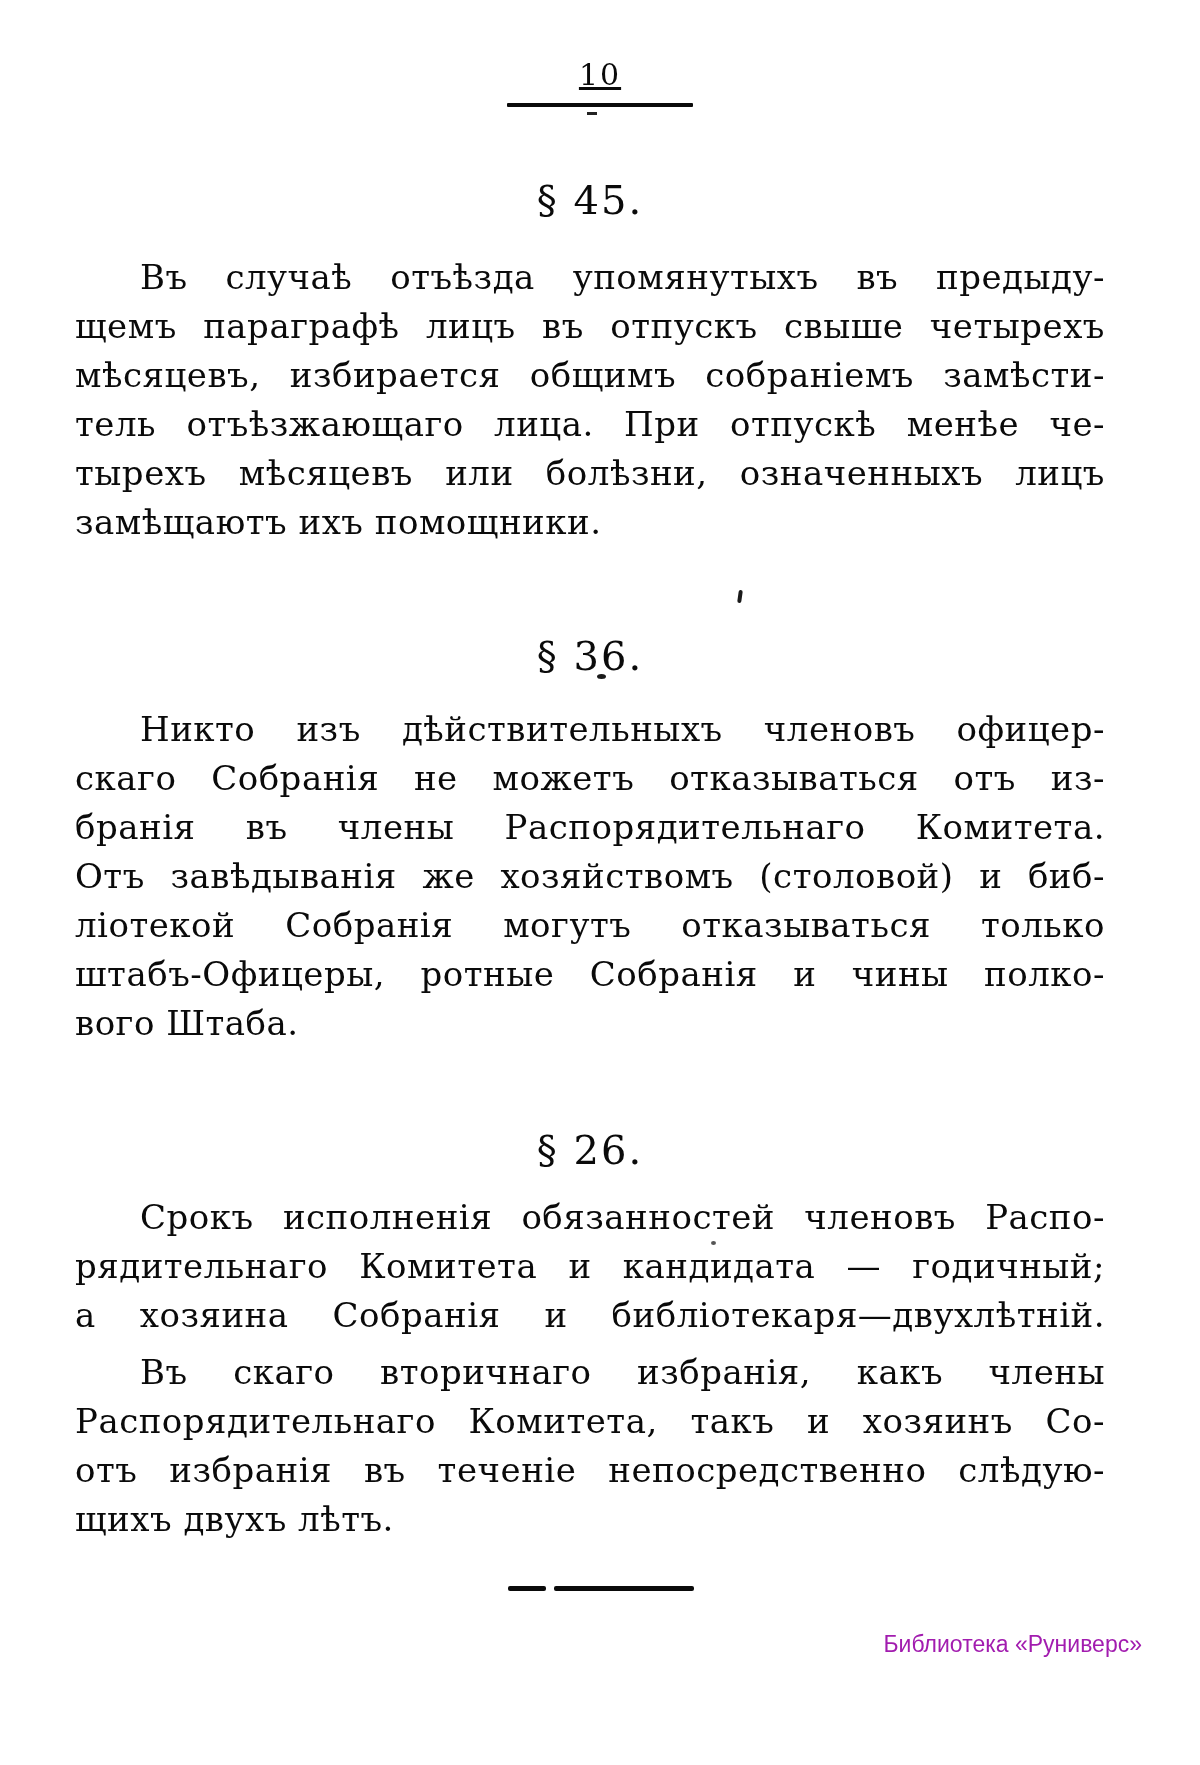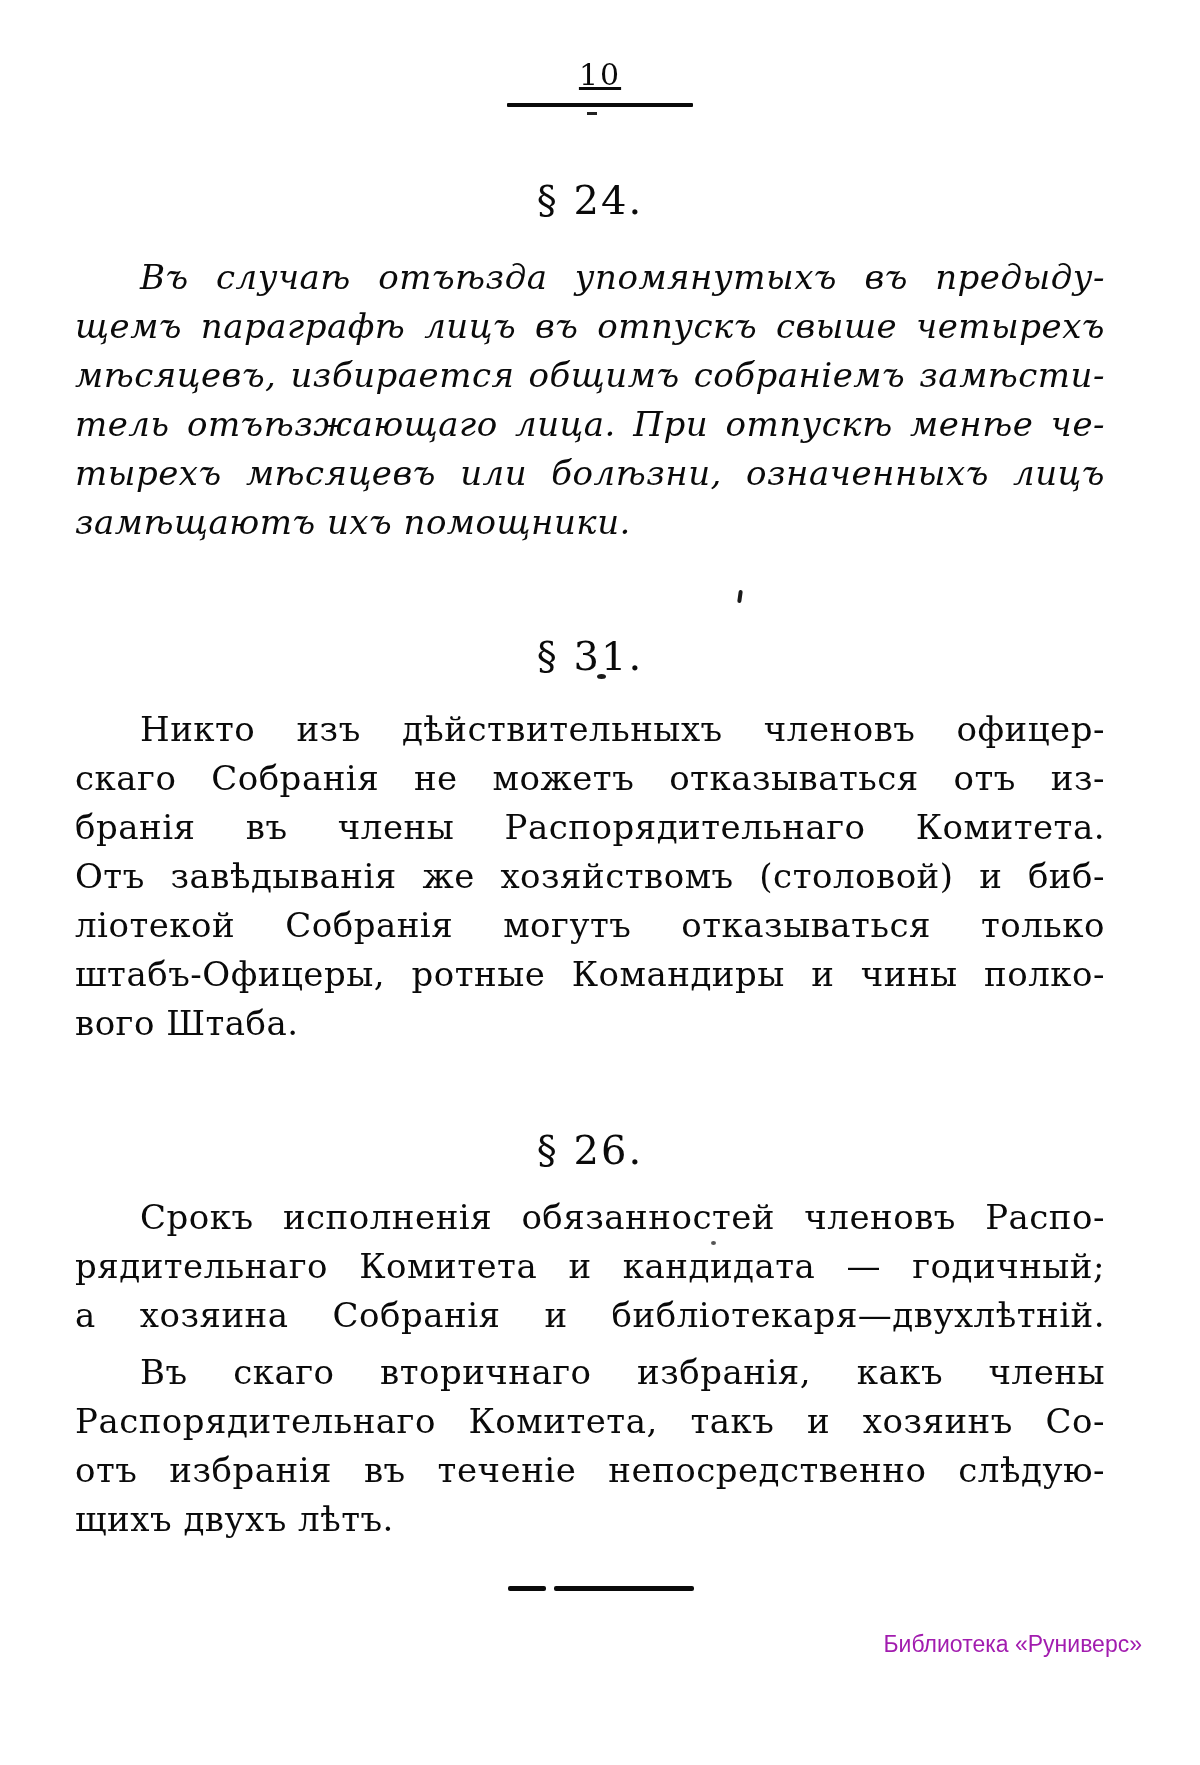--- a/index.html
+++ b/index.html
@@ -49,21 +49,21 @@
     line-height: 46px;
     letter-spacing: 2px;
   }
   .sec-heading.h24 { margin-top: 62px; }
   .sec-heading.h25 { margin-top: 86px; }
   .sec-heading.h26 { margin-top: 79px; }
   .para {
     width: 1030px;
     margin-left: 75px;
   }
-  .para.p24 { margin-top: 30px; font-style: italic; }
+  .para.p24 { margin-top: 30px; }
   .para.p25 { margin-top: 26px; }
   .para.p26a { margin-top: 20px; }
   .para.p26b { margin-top: 8px; }
   .line {
     font-size: 34px;
     line-height: 49px;
     white-space: normal;
     text-align: justify;
     text-align-last: justify;
     letter-spacing: 0.5px;
@@ -115,38 +115,38 @@
 </style>
 </head>
 <body>
 
 <div class="sheet">
 
   <div class="page-number">10</div>
   <div class="page-rule"></div>
   <div class="page-rule-tick"></div>
 
-  <h2 class="sec-heading h24">§ 24.</h2>
+  <h2 class="sec-heading h24">§ 45.</h2>
   <div class="para p24">
     <div class="line first">Въ случаѣ отъѣзда упомянутыхъ въ предыду-</div>
     <div class="line">щемъ параграфѣ лицъ въ отпускъ свыше четырехъ</div>
     <div class="line">мѣсяцевъ, избирается общимъ собраніемъ замѣсти-</div>
     <div class="line">тель отъѣзжающаго лица. При отпускѣ менѣе че-</div>
     <div class="line">тырехъ мѣсяцевъ или болѣзни, означенныхъ лицъ</div>
     <div class="line last">замѣщаютъ ихъ помощники.</div>
   </div>
 
-  <h2 class="sec-heading h25">§ 31.</h2>
+  <h2 class="sec-heading h25">§ 36.</h2>
   <div class="para p25">
     <div class="line first">Никто изъ дѣйствительныхъ членовъ офицер-</div>
     <div class="line">скаго Собранія не можетъ отказываться отъ из-</div>
     <div class="line">бранія въ члены Распорядительнаго Комитета.</div>
     <div class="line">Отъ завѣдыванія же хозяйствомъ (столовой) и биб-</div>
     <div class="line">ліотекой Собранія могутъ отказываться только</div>
-    <div class="line">штабъ-Офицеры, ротные Командиры и чины полко-</div>
+    <div class="line">штабъ-Офицеры, ротные Собранія и чины полко-</div>
     <div class="line last">вого Штаба.</div>
   </div>
 
   <h2 class="sec-heading h26">§ 26.</h2>
   <div class="para p26a">
     <div class="line first">Срокъ исполненія обязанностей членовъ Распо-</div>
     <div class="line">рядительнаго Комитета и кандидата — годичный;</div>
     <div class="line">а хозяина Собранія и библіотекаря—двухлѣтній.</div>
   </div>
   <div class="para p26b">

